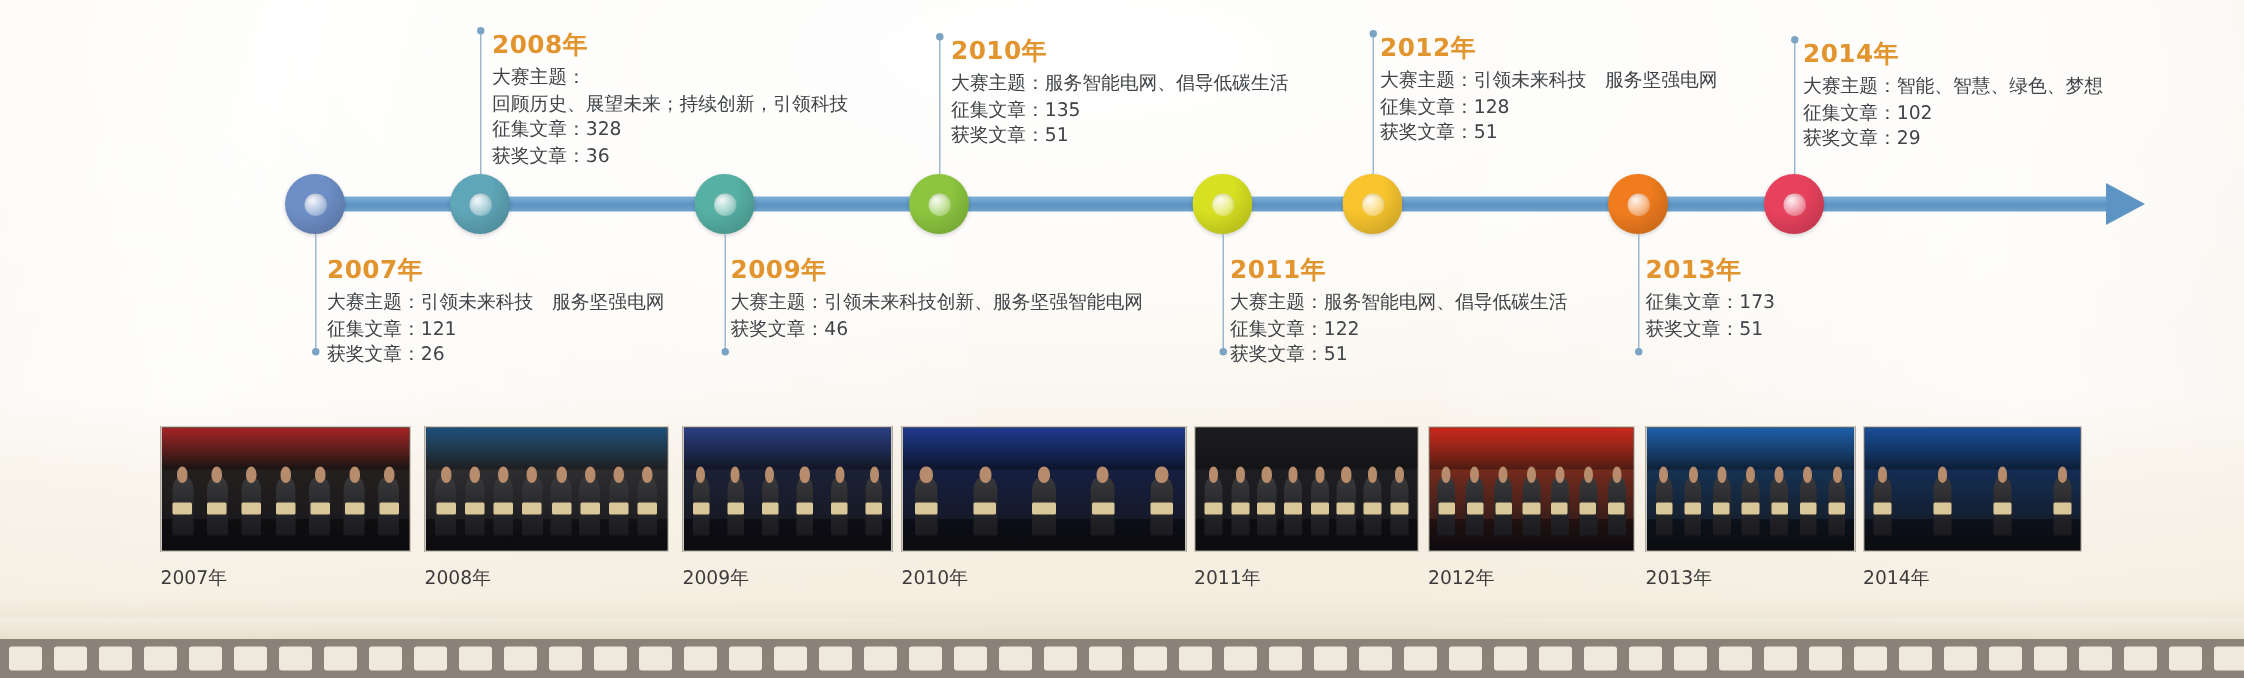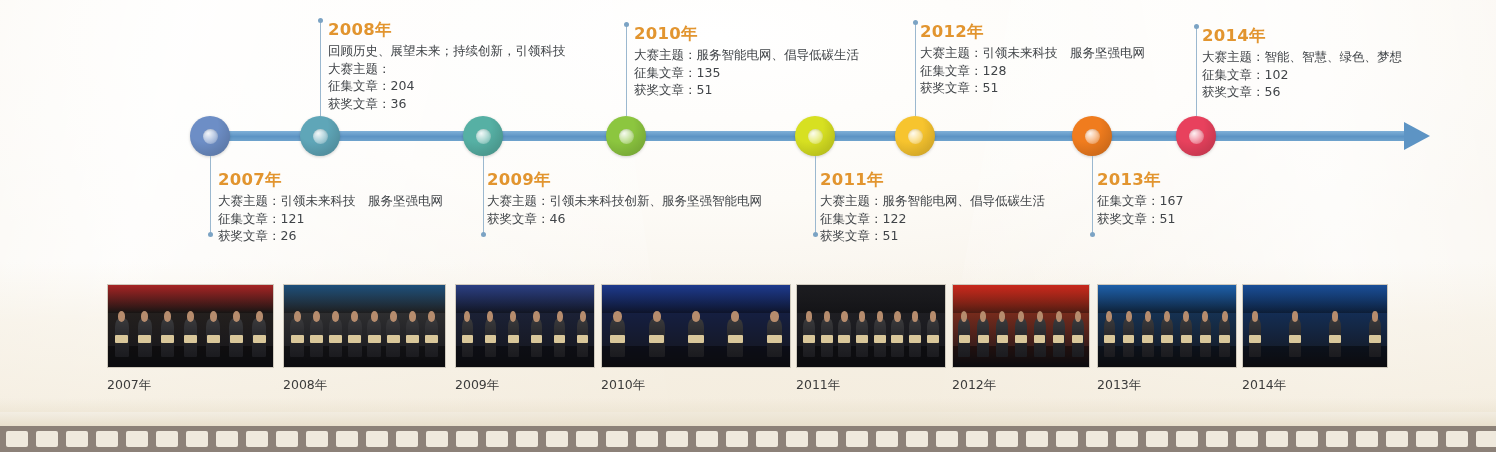--- a/index.html
+++ b/index.html
@@ -223,23 +223,23 @@
         <div class="entry below" style="left: 218px; top: 170px;">
           <div class="year">2007年</div>
           <div class="line">大赛主题：引领未来科技　服务坚强电网</div>
           <div class="line">征集文章：121</div>
           <div class="line">获奖文章：26</div>
         </div>
         <div class="stem" style="left: 320px; top: 20px; height: 96px;"></div>
         <div class="stem-dot" style="left: 318px; top: 18px;"></div>
         <div class="entry above" style="left: 328px; top: 20px;">
           <div class="year">2008年</div>
+          <div class="line">大赛主题：</div>
           <div class="line">回顾历史、展望未来；持续创新，引领科技</div>
-          <div class="line">大赛主题：</div>
-          <div class="line">征集文章：204</div>
+          <div class="line">征集文章：328</div>
           <div class="line">获奖文章：36</div>
         </div>
         <div class="stem" style="left: 483px; top: 156px; height: 79px;"></div>
         <div class="stem-dot" style="left: 481px; top: 232px;"></div>
         <div class="entry below" style="left: 487px; top: 170px;">
           <div class="year">2009年</div>
           <div class="line">大赛主题：引领未来科技创新、服务坚强智能电网</div>
           <div class="line">获奖文章：46</div>
         </div>
         <div class="stem" style="left: 626px; top: 24px; height: 92px;"></div>
@@ -263,30 +263,30 @@
         <div class="entry above" style="left: 920px; top: 22px;">
           <div class="year">2012年</div>
           <div class="line">大赛主题：引领未来科技　服务坚强电网</div>
           <div class="line">征集文章：128</div>
           <div class="line">获奖文章：51</div>
         </div>
         <div class="stem" style="left: 1092px; top: 156px; height: 79px;"></div>
         <div class="stem-dot" style="left: 1090px; top: 232px;"></div>
         <div class="entry below" style="left: 1097px; top: 170px;">
           <div class="year">2013年</div>
-          <div class="line">征集文章：167</div>
+          <div class="line">征集文章：173</div>
           <div class="line">获奖文章：51</div>
         </div>
         <div class="stem" style="left: 1196px; top: 26px; height: 90px;"></div>
         <div class="stem-dot" style="left: 1194px; top: 24px;"></div>
         <div class="entry above" style="left: 1202px; top: 26px;">
           <div class="year">2014年</div>
           <div class="line">大赛主题：智能、智慧、绿色、梦想</div>
           <div class="line">征集文章：102</div>
-          <div class="line">获奖文章：56</div>
+          <div class="line">获奖文章：29</div>
         </div>
       </div>
   </div>
 
   <div id="photos">
       <div class="photo-cell" style="left: 107px; width: 167px;">
         <div class="photo">
           <div class="scene" style="background: linear-gradient(rgb(43, 37, 32) 0%, rgb(21, 21, 26) 100%);"></div>
           <div class="banner" style="background: linear-gradient(rgb(166, 36, 36) 0%, rgba(0, 0, 0, 0.35) 100%);"></div>
           <div class="stagefloor"></div>

